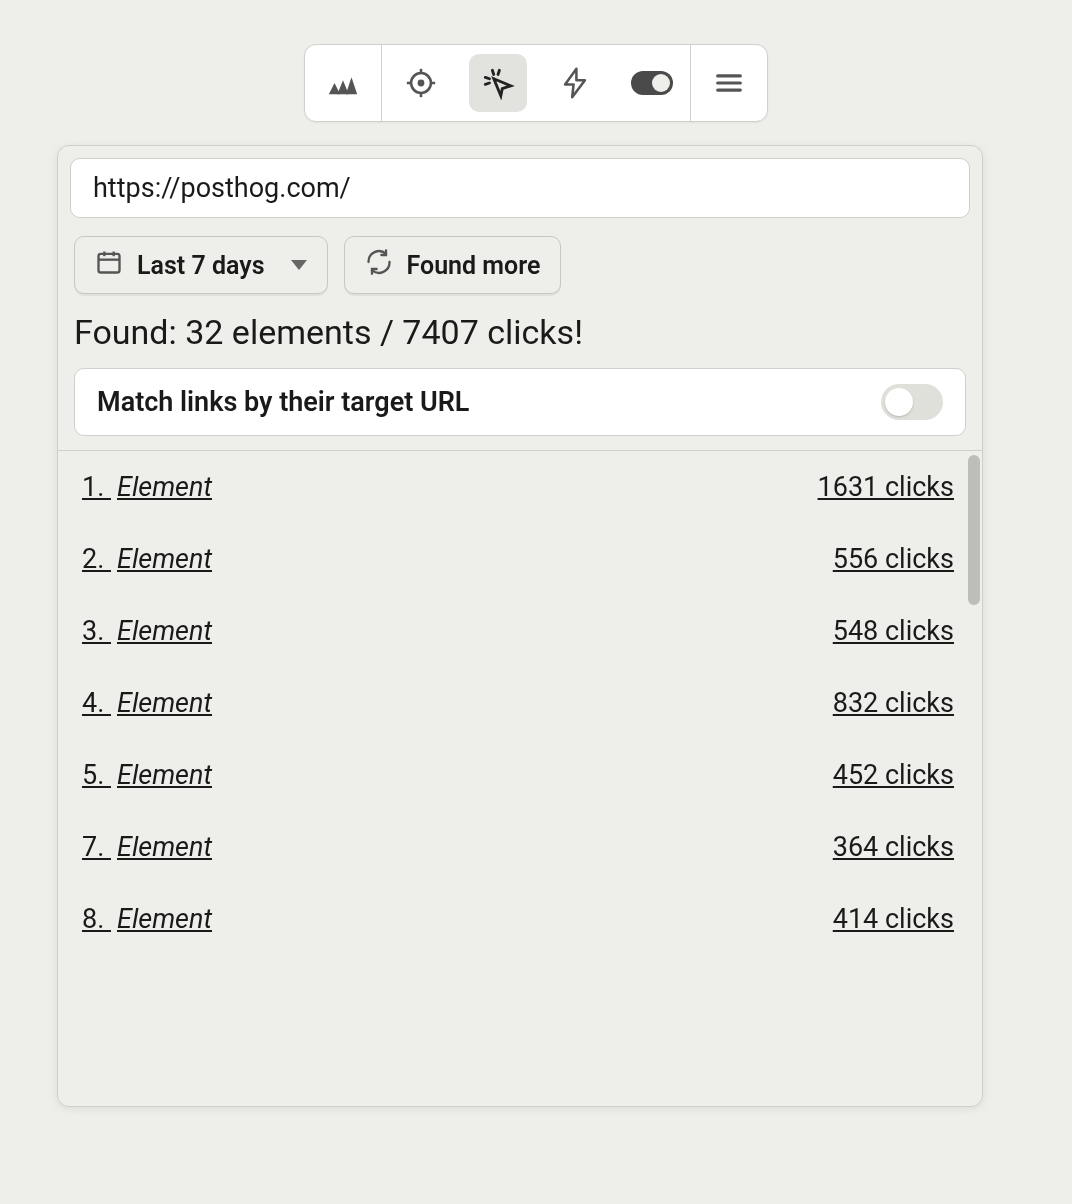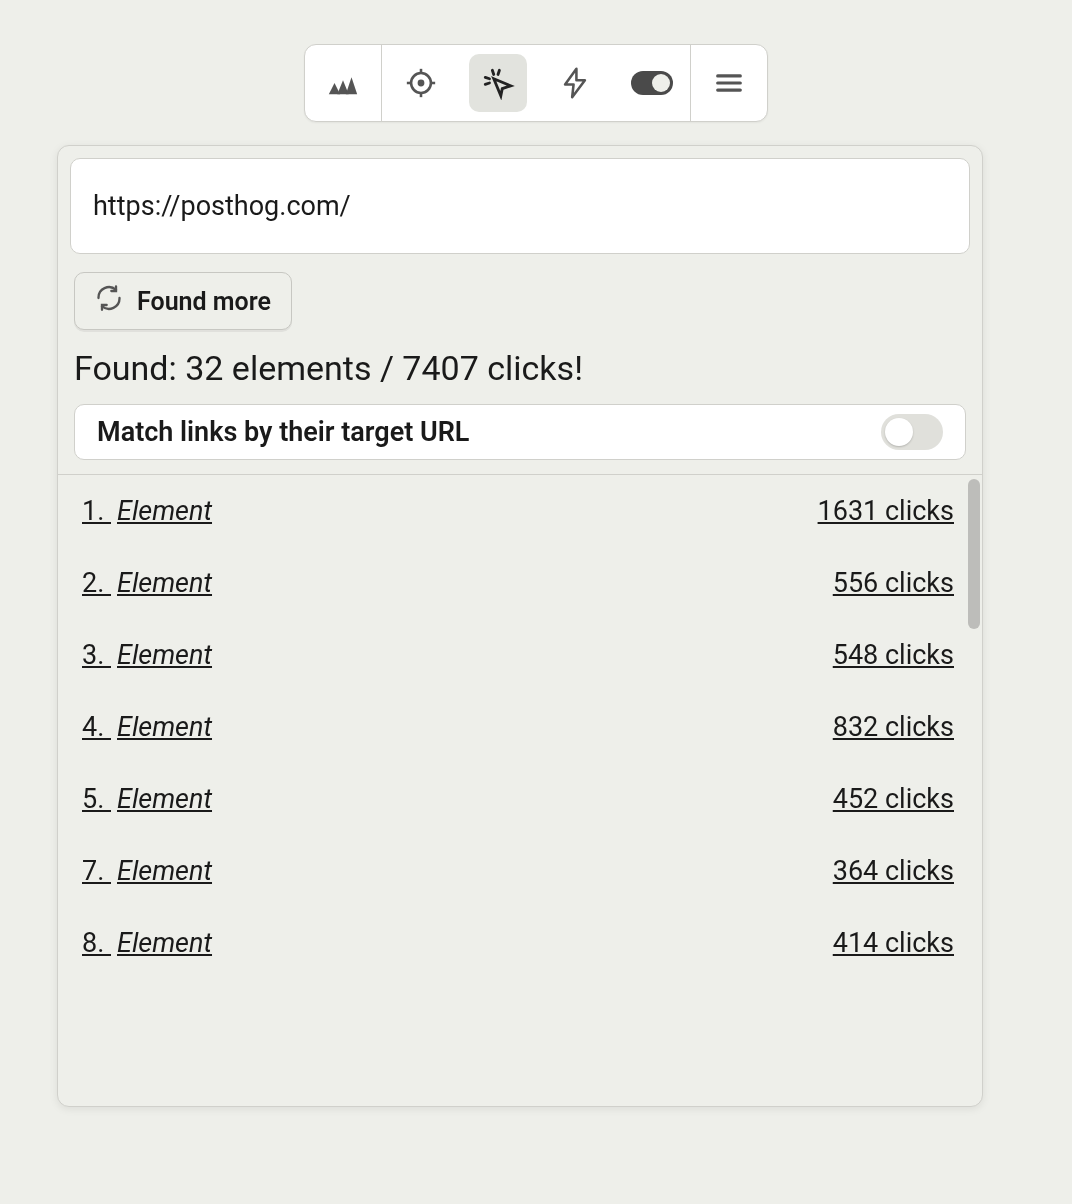--- a/index.html
+++ b/index.html
@@ -79,21 +79,21 @@
       width: 926px;
       height: 962px;
       background: #eeefea;
       border: 1px solid #d0d0cb;
       border-radius: 12px;
       box-shadow: 0 2px 8px rgba(0,0,0,0.08);
       overflow: hidden;
     }
     .url-input {
       margin: 12px 12px 0 12px;
-      height: 96px;
+      height: 60px;
       background: #fff;
       border: 1px solid #d0d0cb;
       border-radius: 10px;
       font-size: 27px;
       padding: 0 22px;
       color: #1a1a1a;
       display: flex;
       align-items: center;
       width: calc(100% - 24px);
       font-family: inherit;
@@ -138,21 +138,21 @@
     .found-text {
       padding: 18px 16px 0 16px;
       font-size: 34px;
       color: #1a1a1a;
     }
     .match-row {
       margin: 16px 16px 0 16px;
       background: #fff;
       border: 1px solid #d0d0cb;
       border-radius: 10px;
-      height: 56px;
+      height: 68px;
       display: flex;
       align-items: center;
       justify-content: space-between;
       padding: 0 22px;
     }
     .match-row-label {
       font-size: 27px;
       font-weight: 600;
       color: #1a1a1a;
     }
@@ -272,20 +272,32 @@
         <line x1="4" y1="17" x2="20" y2="17"></line>
       </svg>
     </div>
   </div>
 </div>
 
 <div class="panel">
   <input class="url-input" type="text" value="https://posthog.com/" style="">
 
   <div class="controls-row">
+    <div class="btn">
+      <span>
+        <svg viewBox="0 0 24 24" fill="none" stroke="#555" stroke-width="2">
+          <rect x="3" y="5" width="18" height="16" rx="2"></rect>
+          <line x1="3" y1="10" x2="21" y2="10"></line>
+          <line x1="8" y1="3" x2="8" y2="7"></line>
+          <line x1="16" y1="3" x2="16" y2="7"></line>
+        </svg>
+      </span>
+      <span>Last 7 days</span>
+      <span class="chevron"></span>
+    </div>
     <div class="btn">
       <span>
         <svg viewBox="0 0 24 24" fill="none" stroke="#555" stroke-width="2" stroke-linecap="round">
           <path d="M3 12 A9 9 0 0 1 18 5"></path>
           <path d="M21 12 A9 9 0 0 1 6 19"></path>
           <polyline points="18 2 18 6 14 6" fill="none"></polyline>
           <polyline points="6 22 6 18 10 18" fill="none"></polyline>
         </svg>
       </span>
       <span>Found more</span>

